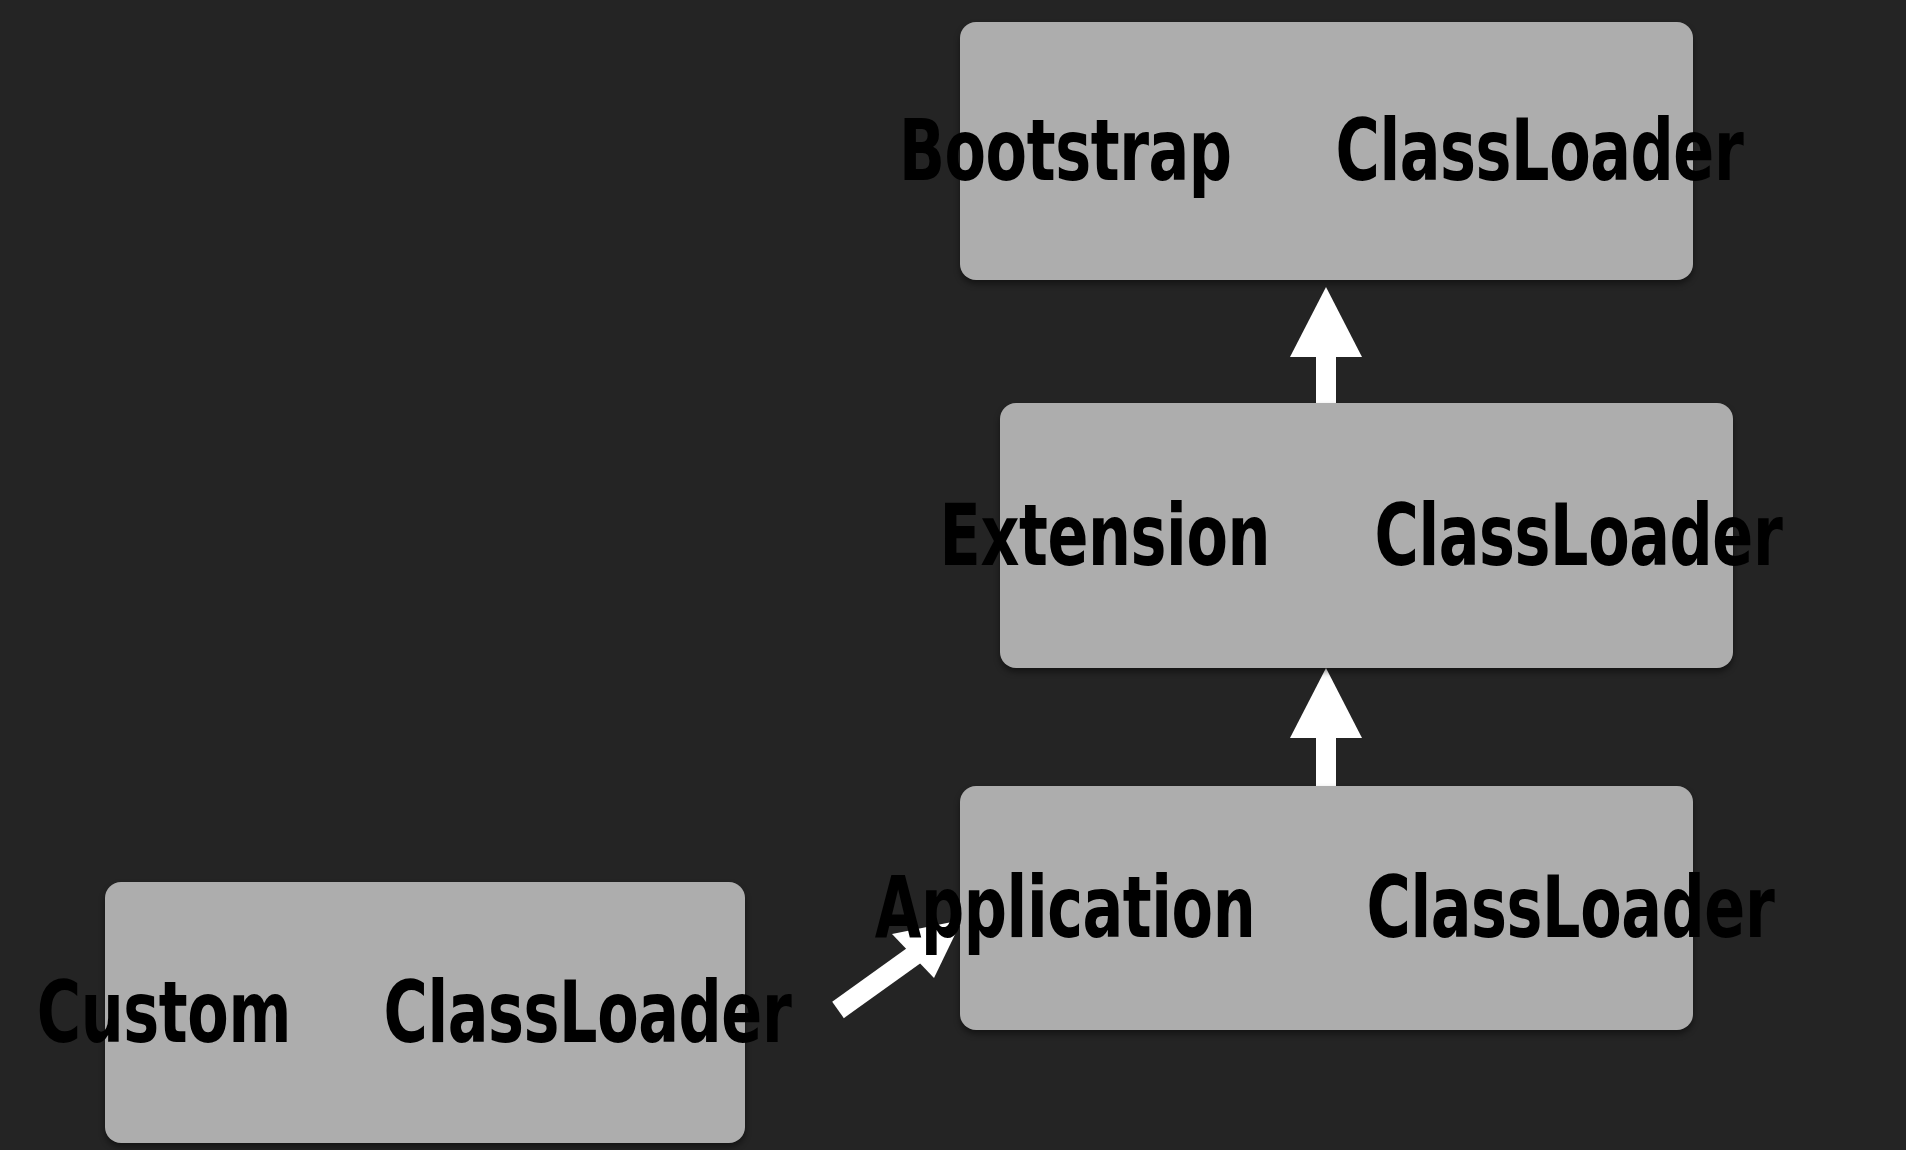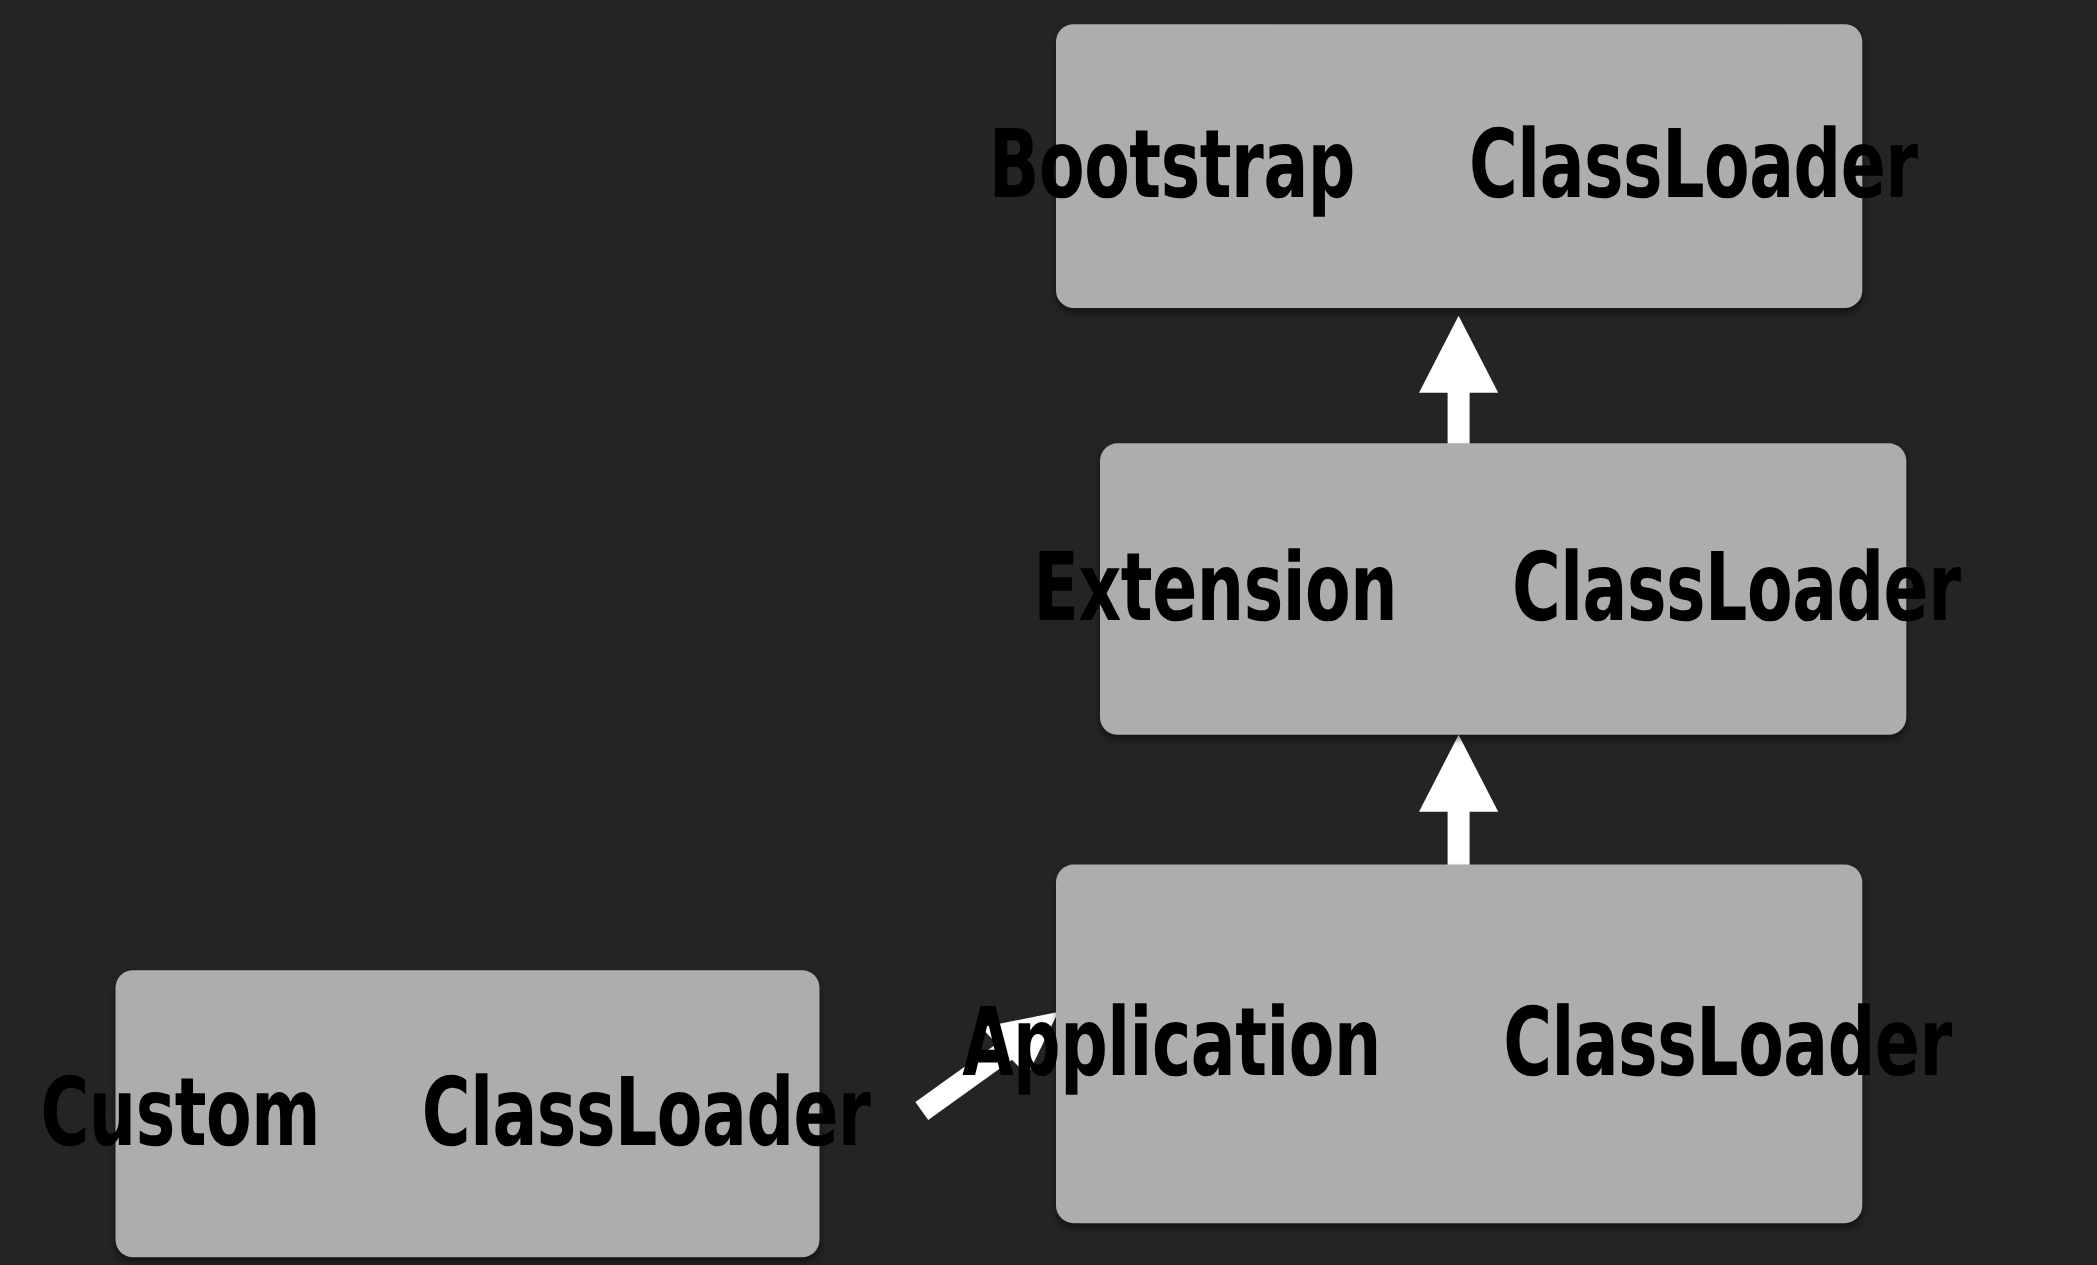--- a/index.html
+++ b/index.html
@@ -34,21 +34,21 @@
     font-weight: 700;
     font-stretch: condensed;
     font-size: 86px;
     letter-spacing: -0.5px;
     transform: scaleX(0.78);
     transform-origin: center center;
     white-space: nowrap;
   }
   #node-bootstrap   { left: 960px;  top: 22px;   width: 733px; height: 258px; }
   #node-extension   { left: 960px;  top: 403px;  width: 733px; height: 265px; margin-left: 40px; }
-  #node-application { left: 960px;  top: 786px;  width: 733px; height: 326px; }
+  #node-application { left: 960px;  top: 786px;  width: 733px; height: 244px; }
   #node-custom      { left: 105px;  top: 882px;  width: 640px; height: 261px; }
 
   .edge-layer {
     position: absolute;
     left: 0;
     top: 0;
     width: 1906px;
     height: 1150px;
     pointer-events: none;
   }

